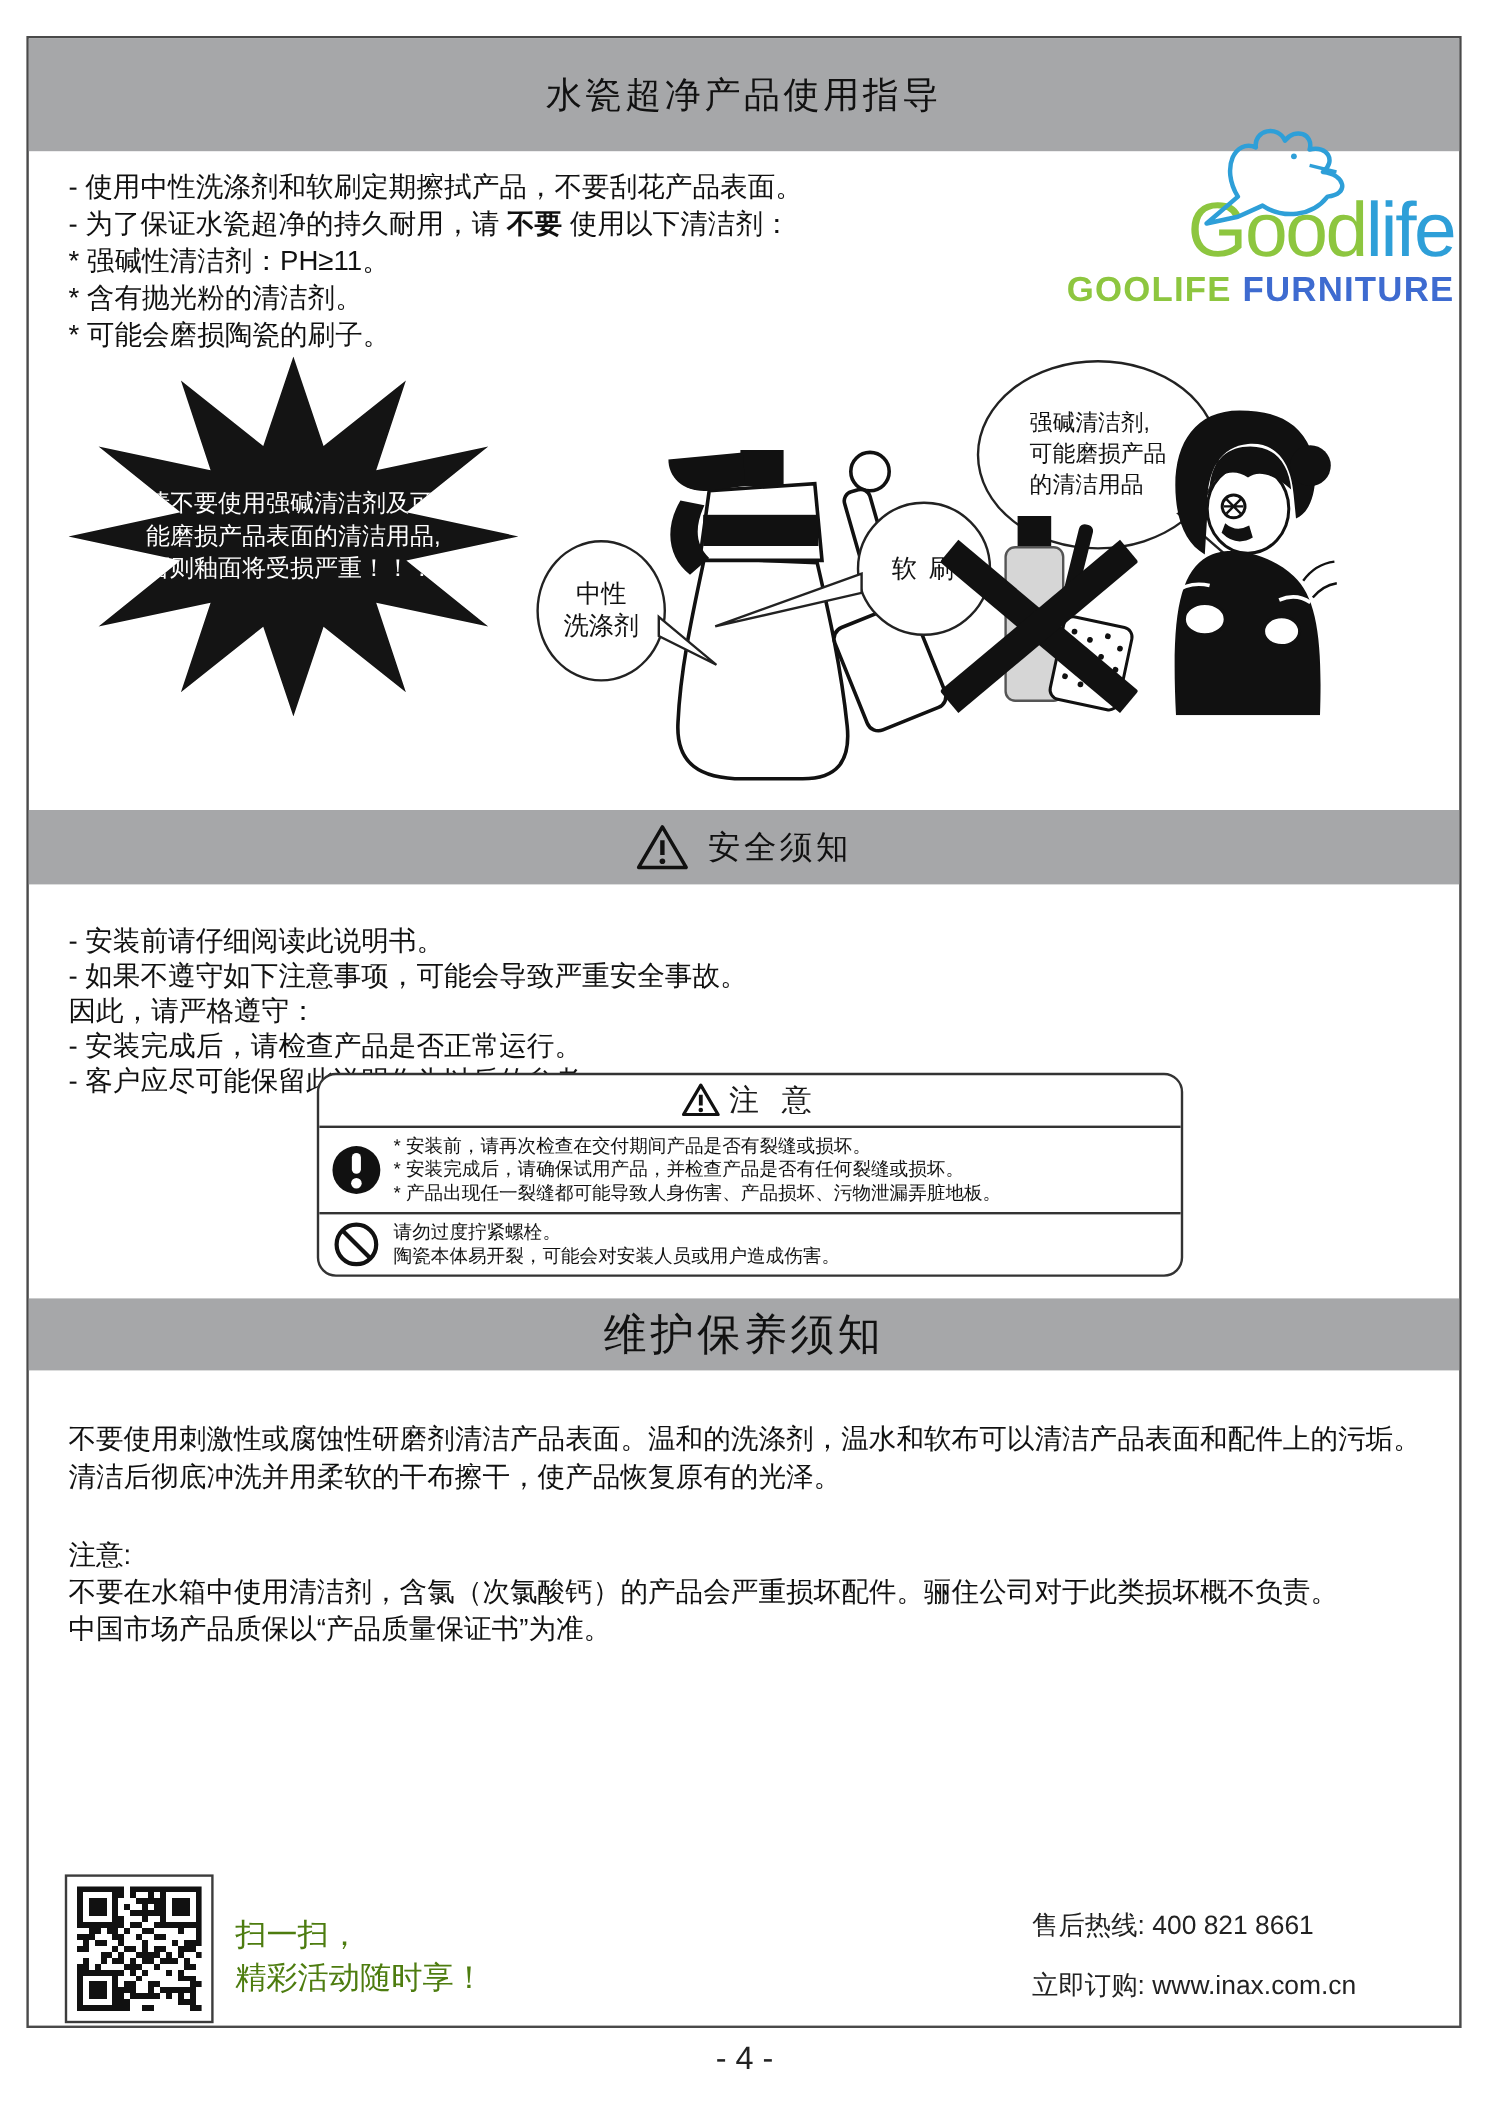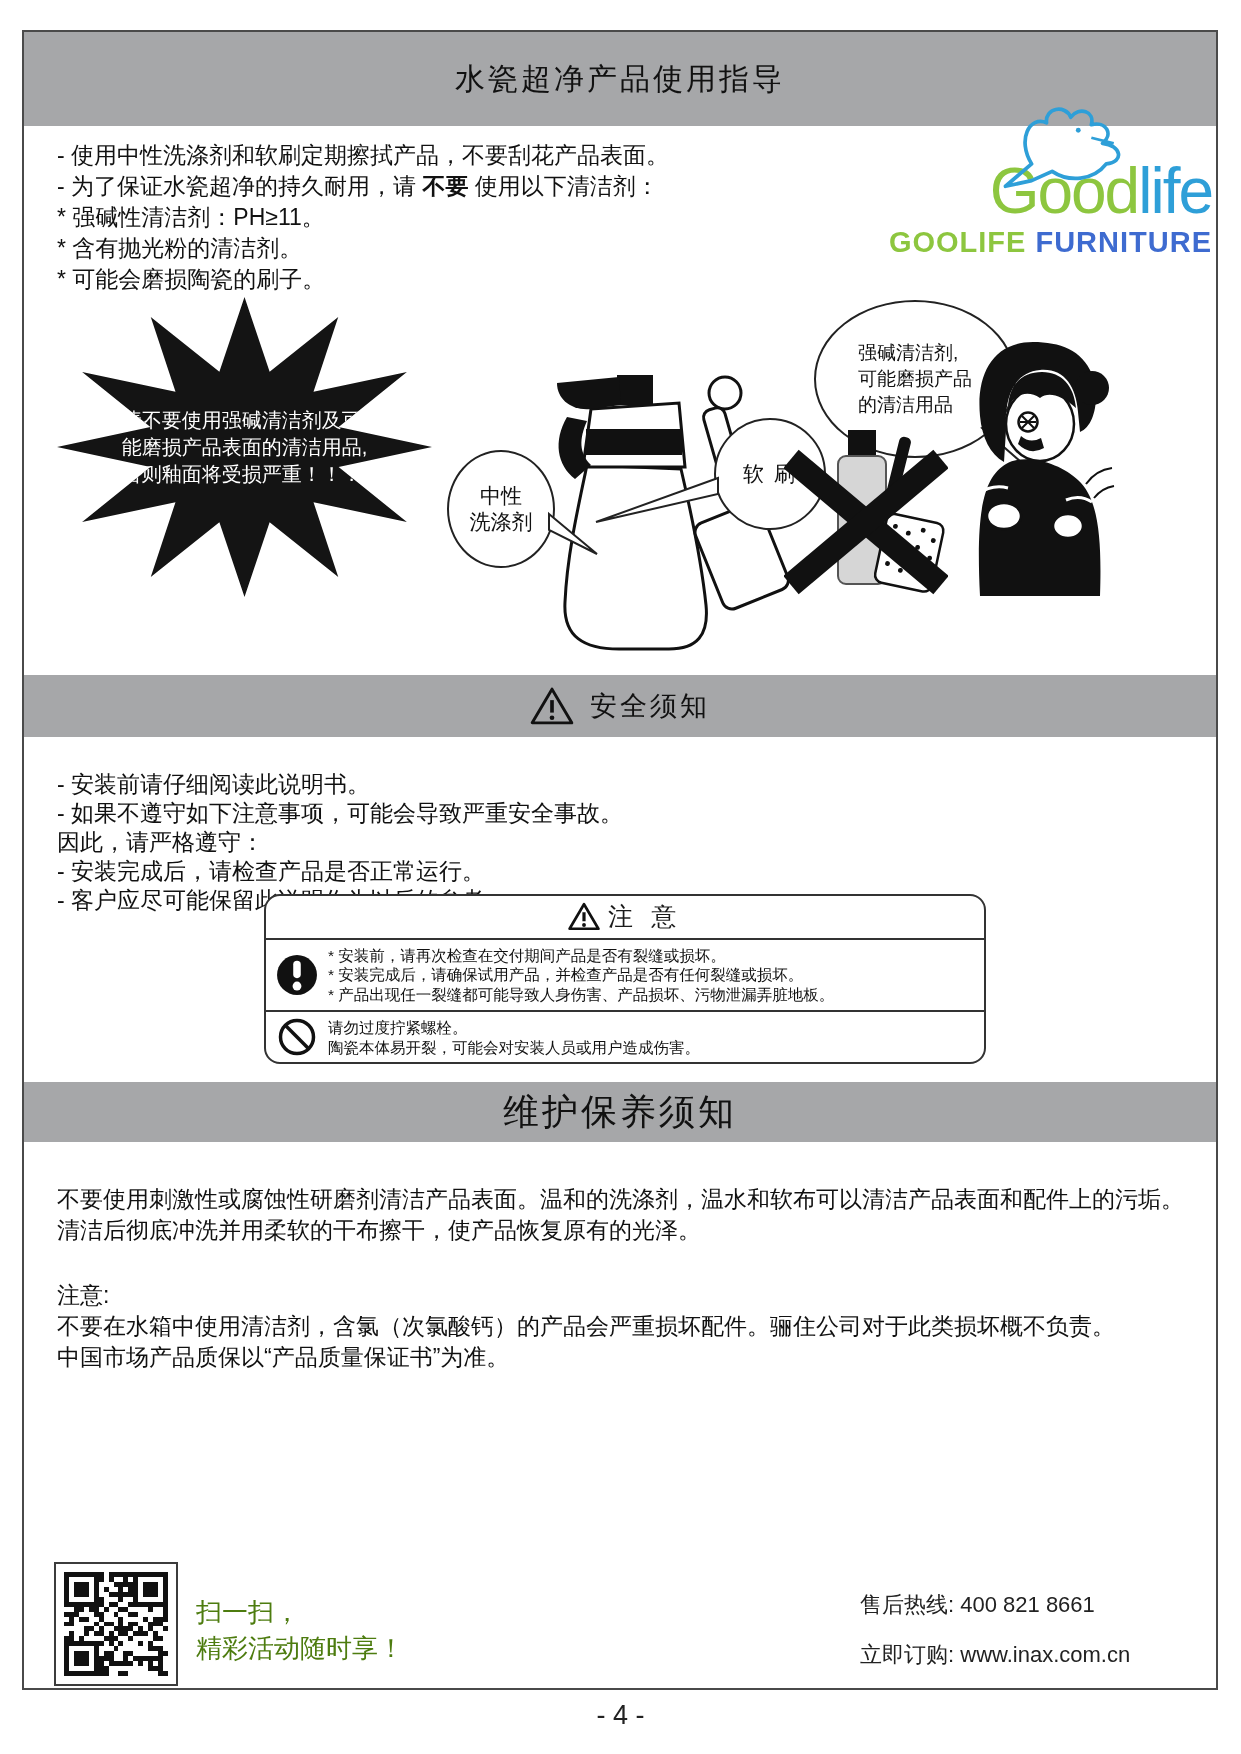--- a/index.html
+++ b/index.html
@@ -50,21 +50,21 @@
   .starburst .txt{color:#fff;font-size:20px;line-height:27px;text-align:left;}
   .bubble{position:absolute;background:#fff;border:2px solid #222;border-radius:50%;display:flex;align-items:center;justify-content:center;text-align:center;color:#111;}
   .bubble .tail{position:absolute;overflow:visible;}
   .bubble-neutral{left:423px;top:188px;width:108px;height:118px;font-size:21px;line-height:26px;}
   .bubble-brush{left:690px;top:156px;width:112px;height:112px;font-size:21px;letter-spacing:2px;}
   .bubble-alkali{left:790px;top:38px;width:202px;height:158px;font-size:19px;line-height:26px;}
   .bubble-alkali .inner{text-align:left;}
 
   
   .cautionbox{position:absolute;left:240px;top:862px;width:722px;height:170px;border:2px solid #333;border-radius:16px;display:flex;flex-direction:column;background:#fff;overflow:hidden;}
-  .cautionbox .chead{height:42px;display:flex;align-items:center;justify-content:center;gap:8px;font-size:25px;letter-spacing:6px;font-family:Liberation Serif, serif;}
+  .cautionbox .chead{height:42px;display:flex;align-items:center;justify-content:center;gap:8px;font-size:25px;letter-spacing:6px;}
   .crow{display:flex;border-top:2px solid #333;}
   .crow.r1{flex:1;}
   .crow.r2{height:52px;}
   .cicon{width:62px;flex-shrink:0;display:flex;align-items:center;justify-content:center;}
   .ctext{font-size:15.5px;line-height:19.5px;color:#111;padding:6px 8px 6px 0;}
 
   
   .qrbox{position:absolute;left:30px;top:1530px;width:124px;height:124px;border:2px solid #3c3c3c;padding:8px;background:#fff;}
   .qrbox svg{width:104px;height:104px;shape-rendering:crispEdges;}
   .qrcaption{position:absolute;left:172px;top:1562px;font-size:26px;line-height:36px;color:#4d7c0f;}

